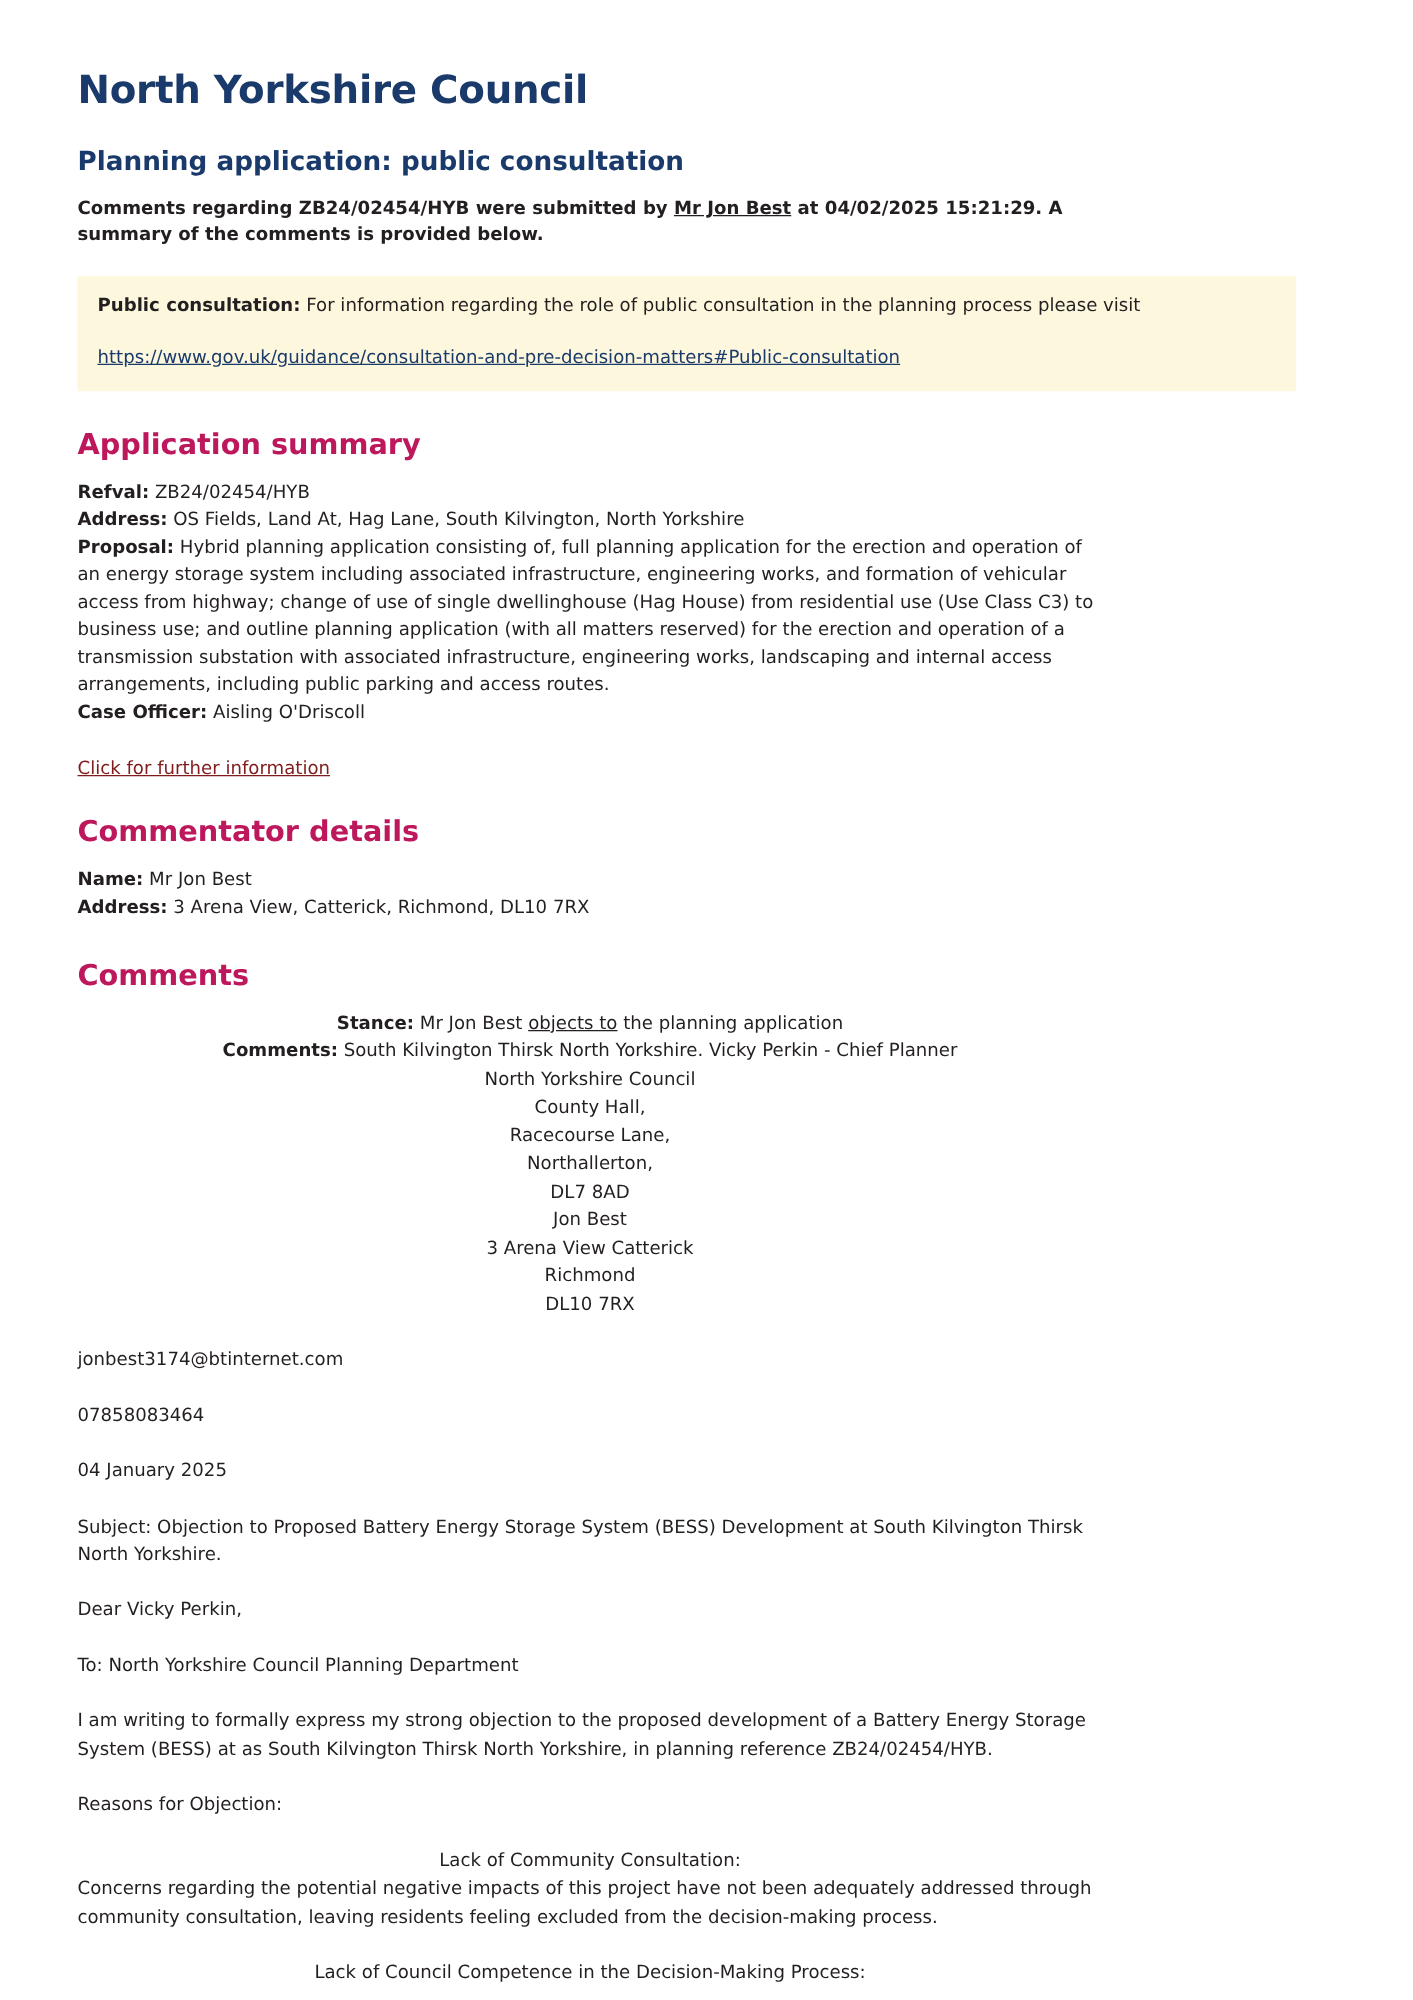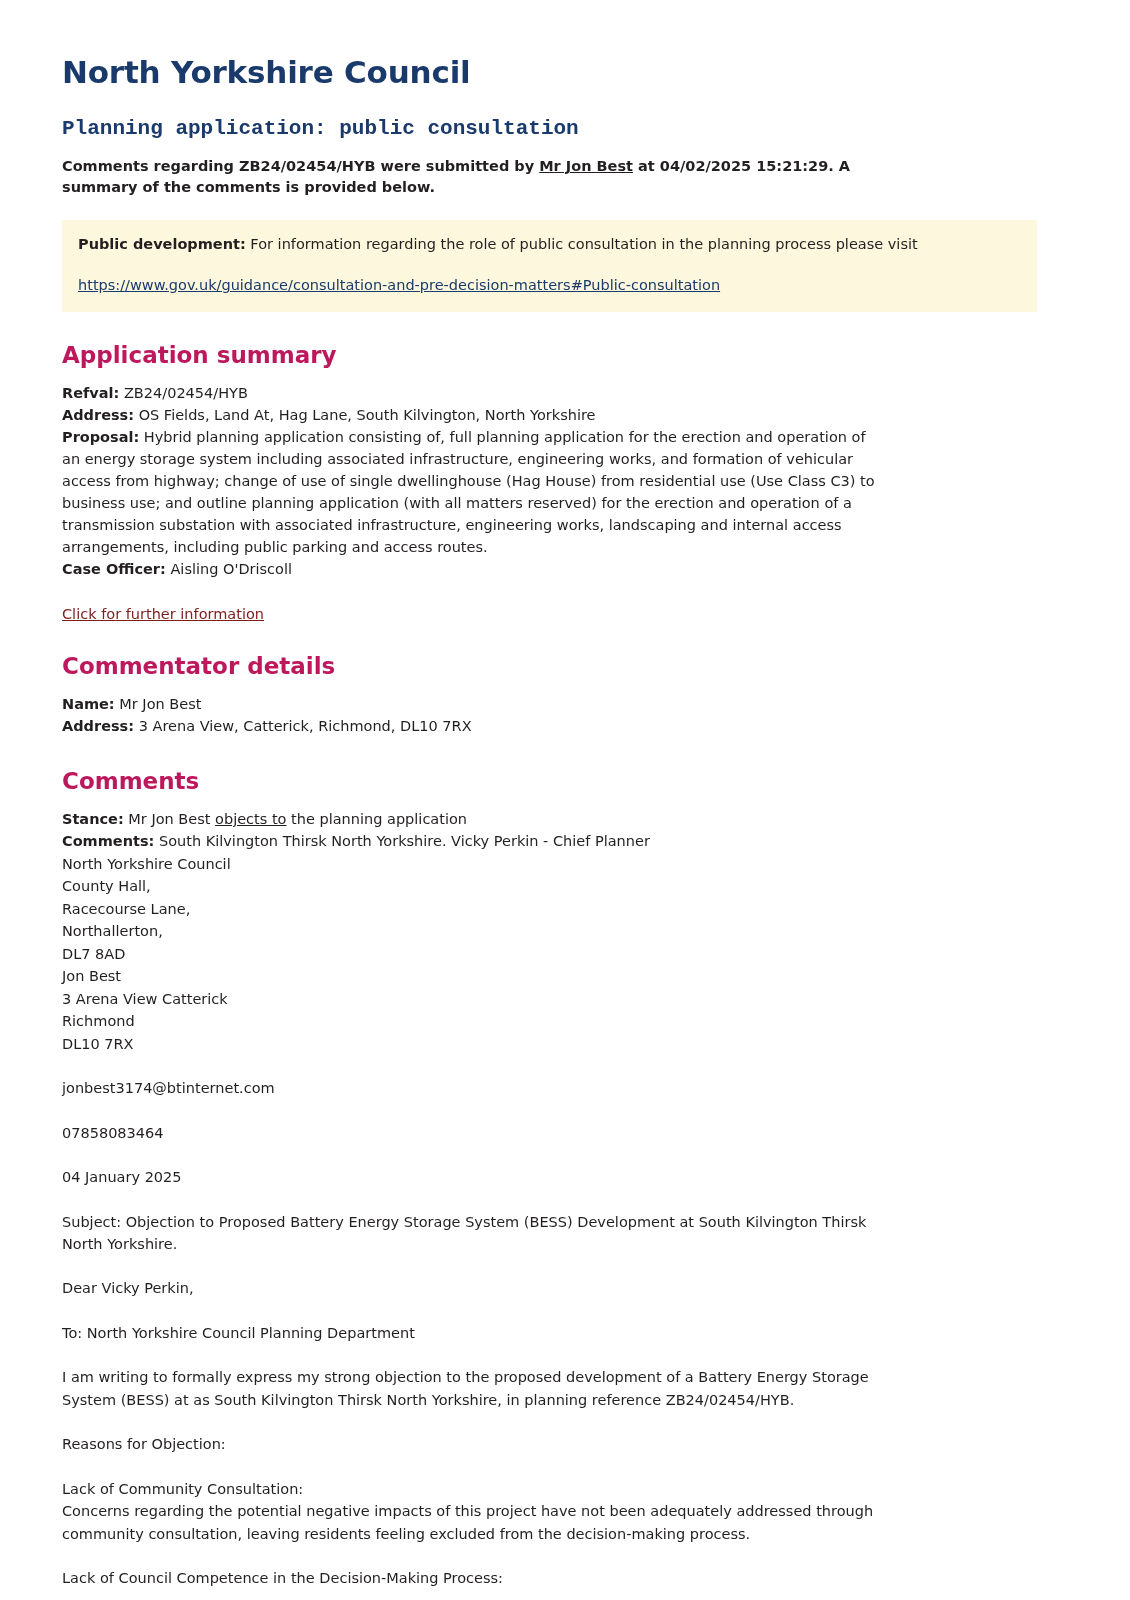--- a/index.html
+++ b/index.html
@@ -25,21 +25,20 @@
     color: #1a3a6b;
     font-weight: bold;
     margin: 10px 0 26px 0;
     letter-spacing: -0.2px;
   }
   h2.section-title {
     font-size: 21px;
     color: #1a3a6b;
     font-weight: bold;
     margin: 0 0 16px 0;
-    font-family: Liberation Mono, monospace;
   }
   h2.big-section {
     font-size: 23px;
     color: #be185d;
     font-weight: bold;
     margin: 30px 0 14px 0;
   }
   .intro {
     font-size: 14.5px;
     line-height: 1.45;
@@ -90,39 +89,40 @@
   .comments-body {
     font-size: 14.5px;
     line-height: 1.55;
     max-width: 990px;
   }
   .comments-body p {
     margin: 0 0 22px 0;
   }
   .comments-body p.tight {
     margin: 0;
+    text-align: center;
   }
   u.stance { text-decoration: underline; }
   .proposal-para {
     margin: 0;
   }
 </style>
 </head>
 <body>
 
 <div class="page">
 
   <h1 class="council-title">North Yorkshire Council</h1>
 
   <h2 class="section-title">Planning application: public consultation</h2>
 
   <p class="intro"><span>Comments regarding ZB24/02454/HYB were submitted by </span><span class="name-link">Mr Jon Best</span><span> at 04/02/2025 15:21:29. A summary of the comments is provided below.</span></p>
 
   <div class="notice">
-    <b>Public development:</b><span> For information regarding the role of public consultation in the planning process please visit</span><br>
+    <b>Public consultation:</b><span> For information regarding the role of public consultation in the planning process please visit</span><br>
     <a class="notice-url" href="#">https://www.gov.uk/guidance/consultation-and-pre-decision-matters#Public-consultation</a>
   </div>
 
   <h2 class="big-section">Application summary</h2>
 
   <div class="field-block">
     <div class="proposal-para"><b>Refval:</b><span> ZB24/02454/HYB</span></div>
     <div class="proposal-para"><b>Address:</b><span> OS Fields, Land At, Hag Lane, South Kilvington, North Yorkshire</span></div>
     <div class="proposal-para"><b>Proposal:</b><span> Hybrid planning application consisting of, full planning application for the erection and operation of an energy storage system including associated infrastructure, engineering works, and formation of vehicular access from highway; change of use of single dwellinghouse (Hag House) from residential use (Use Class C3) to business use; and outline planning application (with all matters reserved) for the erection and operation of a transmission substation with associated infrastructure, engineering works, landscaping and internal access arrangements, including public parking and access routes.</span></div>
     <div class="proposal-para"><b>Case Officer:</b><span> Aisling O'Driscoll</span></div>

